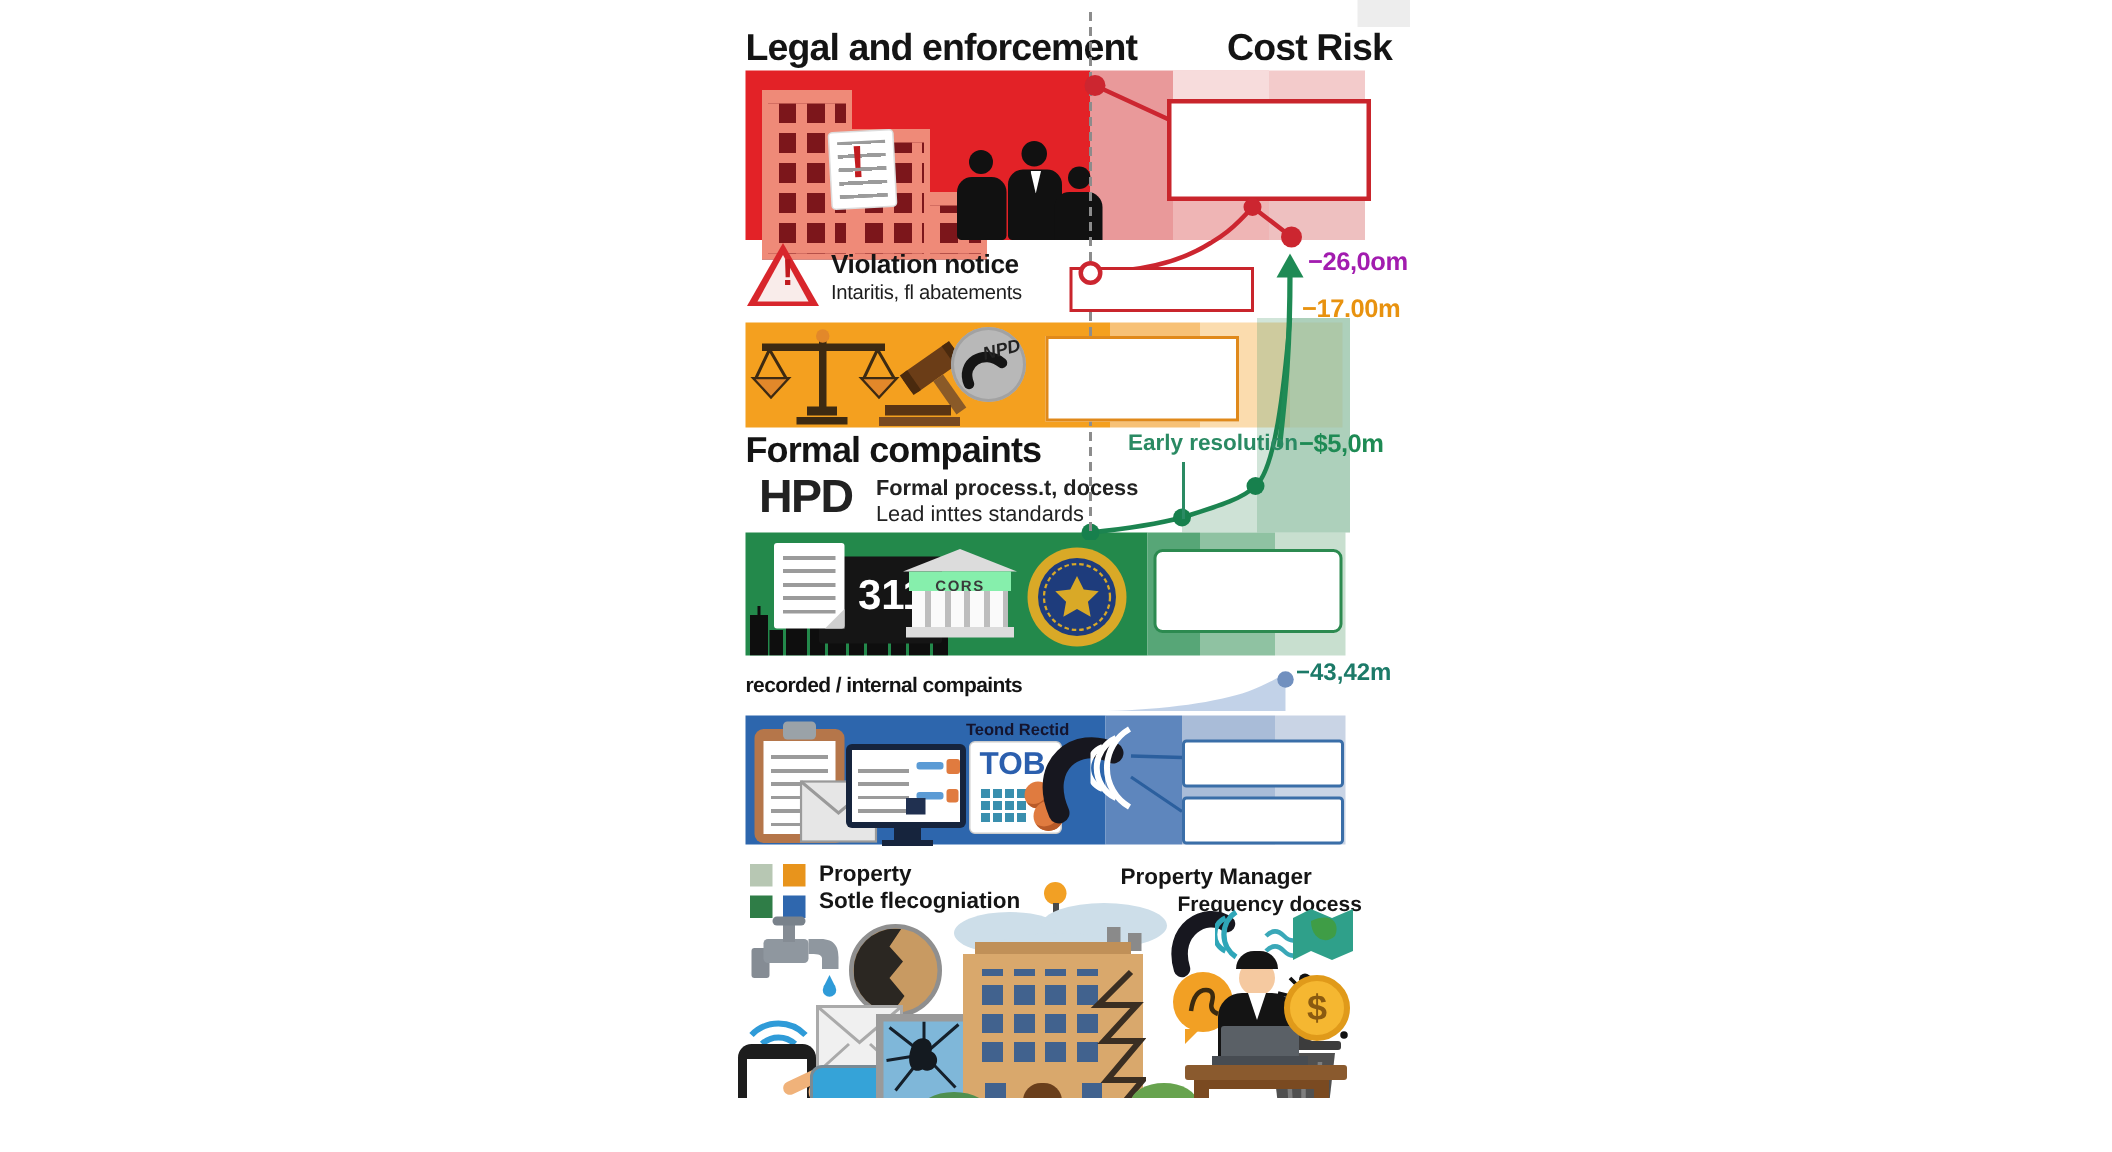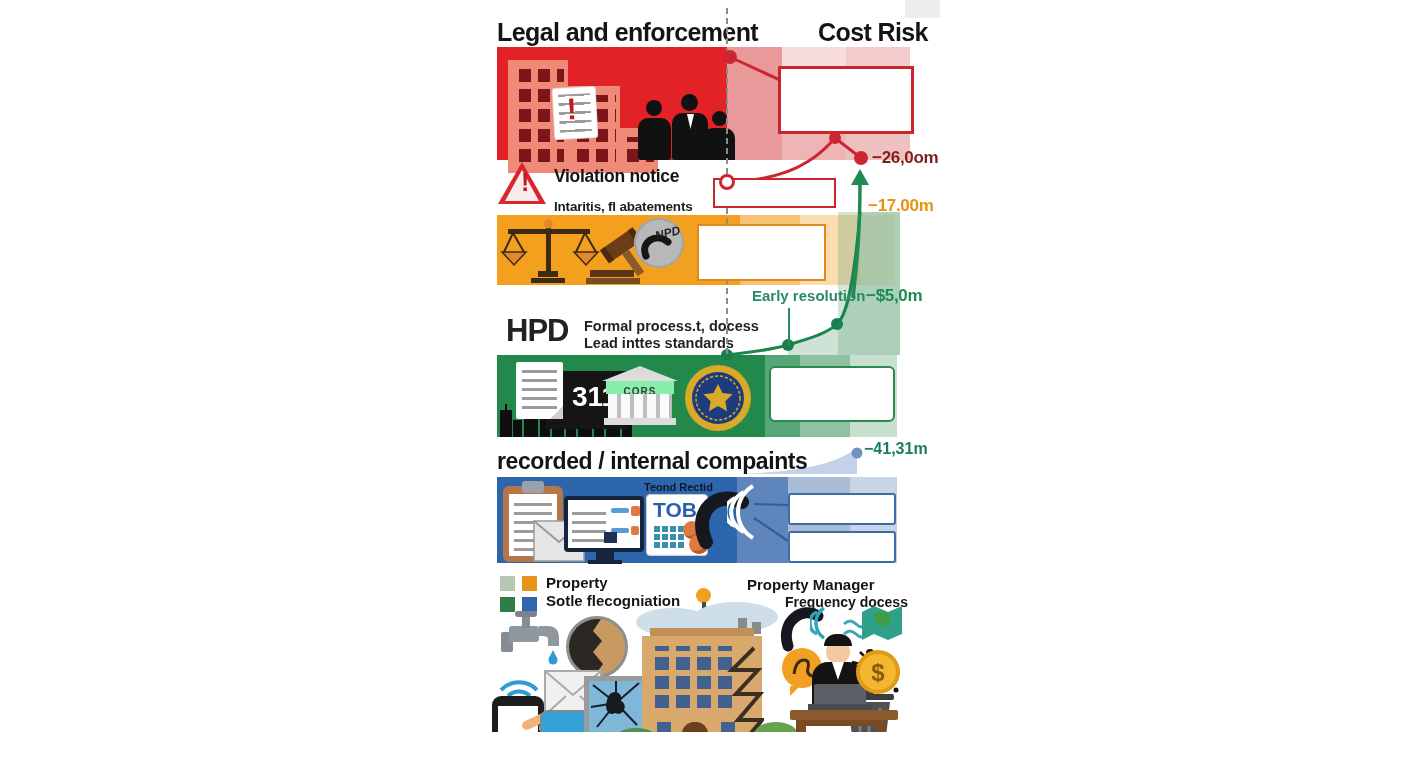--- a/index.html
+++ b/index.html
@@ -1,42 +1,42 @@
 <!DOCTYPE html>
 <html><head>
 <meta charset="utf-8">
 <style>
   html,body{margin:0;padding:0;background:#fff;}
   .stage{position:relative;width:1408px;height:732px;background:#fff;overflow:hidden;
          font-family:"Liberation Sans",sans-serif;color:#151515;}
   .abs{position:absolute;}
   .h1{font-weight:bold;font-size:25px;letter-spacing:-0.6px;color:#141414;}
   .h2{font-weight:bold;font-size:24px;letter-spacing:-0.6px;color:#141414;}
-  .h3{font-weight:bold;font-size:23px;letter-spacing:-0.4px;color:#141414;}
+  .h3{font-weight:bold;font-size:14px;letter-spacing:-0.4px;color:#141414;}
   .lbl{font-weight:bold;font-size:17px;letter-spacing:-0.3px;}
   .dashed{border-left:2px dashed #8c8c8c;width:0;}
   .band{position:absolute;}
   .box{position:absolute;background:#fff;}
   .bldg{position:absolute;background:
       repeating-linear-gradient(0deg, var(--w) 0 7px, transparent 7px 20px),
       repeating-linear-gradient(90deg, var(--w) 0 7px, transparent 7px 19px),
       #7c161b; border:4px solid var(--w); border-top-width:9px;}
   .bigwin{background:
       repeating-linear-gradient(0deg, #d9a86c 0 6px, transparent 6px 19px),
       repeating-linear-gradient(90deg, #d9a86c 0 7px, transparent 7px 21px),
       #41628e;}
   .gridcalc{background:
       repeating-linear-gradient(0deg, #ffffff 0 2px, transparent 2px 8px),
       repeating-linear-gradient(90deg, #ffffff 0 2px, transparent 2px 8px),
       #3a8fae;}
   .doclines{background:repeating-linear-gradient(0deg,#9b9b9b 0 2.5px, transparent 2.5px 9px);}
   .head{background:#111;border-radius:50%;position:absolute;}
   .body{background:#111;position:absolute;border-radius:10px 10px 3px 3px;}
   .sq{position:absolute;width:15px;height:15px;}
-  .small{font-size:13.5px;color:#1d1d1d;font-weight:700;letter-spacing:-0.2px;margin-top:12px;}
+  .small{font-size:13.5px;color:#1d1d1d;font-weight:400;letter-spacing:-0.2px;}
   .cloud{position:absolute;background:#cddee9;border-radius:50%;}
   .bush{position:absolute;border-radius:50% 50% 40% 40%;}
 </style>
 </head>
 <body>
 
 <div class="stage">
 
   <div class="abs" style="left:905px;top:0;width:35px;height:18px;background:#ededed;"></div>
 
@@ -78,21 +78,21 @@
 
   <div class="box" style="left:778px;top:66px;width:130px;height:62px;border:3px solid #c9252c;z-index:4;"></div>
   <div class="box" style="left:713px;top:178px;width:119px;height:26px;border:2.5px solid #c9252c;z-index:4;"></div>
 
   <svg class="abs" style="left:700px;top:40px;z-index:5;" width="215" height="175" viewBox="0 0 215 175">
     <circle cx="30" cy="17" r="7" fill="#cc2630"></circle>
     <circle cx="135" cy="98" r="6" fill="#cc2630"></circle>
     <circle cx="161" cy="118" r="7" fill="#cc2630"></circle>
     <circle cx="27" cy="142" r="6.5" fill="#fff" stroke="#cc2630" stroke-width="3"></circle>
   </svg>
-  <div class="abs lbl" style="left:872px;top:148px;color:#7f1d1d;z-index:6;">−26,0om</div>
+  <div class="abs lbl" style="left:872px;top:165px;color:#a21caf;z-index:6;">−26,0om</div>
 
   <svg class="abs" style="left:496px;top:160px;" width="52" height="46" viewBox="0 0 52 46">
     <polygon points="26,2 50,44 2,44" fill="#d8262c"></polygon>
     <polygon points="26,10 43,41 9,41" fill="#f9ecea"></polygon>
   </svg>
   <div class="abs" style="left:521px;top:168px;font-size:25px;font-weight:800;color:#c11b1f;">!</div>
   <div class="abs" style="left:554px;top:166px;font-size:17.5px;font-weight:bold;letter-spacing:-0.3px;">Violation notice</div>
   <div class="abs small" style="left:554px;top:187px;">Intaritis, fl abatements</div>
 
   <div class="band" style="left:497px;top:215px;width:243px;height:70px;background:#f4a01f;"></div>
@@ -126,27 +126,28 @@
   <div class="abs" style="left:634px;top:218px;width:50px;height:50px;border-radius:50%;background:#b8b8b8;box-shadow:inset 0 0 0 2px #a2a2a2;">
     <svg class="abs" style="left:6px;top:16px;" width="34" height="30" viewBox="0 0 34 30">
       <path d="M6,22 C0,8 16,-2 28,8" fill="none" stroke="#151515" stroke-width="7" stroke-linecap="round"></path>
     </svg>
     <span class="abs" style="left:21px;top:8px;font-size:12px;font-weight:800;font-style:italic;color:#222;transform:rotate(-14deg);">NPD</span>
   </div>
 
   <div class="box" style="left:697px;top:224px;width:125px;height:53px;border:2px solid #e0891a;z-index:4;"></div>
   <div class="abs lbl" style="left:868px;top:196px;color:#e8920f;z-index:6;">−17.00m</div>
 
+  <div class="abs h2" style="left:497px;top:287px;">Formal compaints</div>
   <div class="abs" style="left:752px;top:287px;font-size:15px;font-weight:bold;color:#2a8a63;z-index:6;">Early resolution</div>
   <div class="abs" style="left:788px;top:308px;width:2px;height:38px;background:#2a8a63;z-index:5;"></div>
   <div class="abs lbl" style="left:866px;top:286px;color:#1e8a54;z-index:6;">−$5,0m</div>
 
   <div class="abs" style="left:506px;top:313px;font-size:31px;font-weight:800;letter-spacing:-1px;color:#222;">HPD</div>
   <div class="abs" style="left:584px;top:318px;font-size:14.5px;font-weight:600;color:#222;">Formal process.t, docess</div>
-  <div class="abs" style="left:584px;top:335px;font-size:14.5px;font-weight:700;color:#222;">Lead inttes standards</div>
+  <div class="abs" style="left:584px;top:335px;font-size:14.5px;font-weight:400;color:#222;">Lead inttes standards</div>
 
   <svg class="abs" style="left:690px;top:165px;z-index:2;" width="220" height="195" viewBox="0 0 220 195">
     <path d="M98,180 C120,173 138,168 147,159 C160,148 166,95 170,47 L210,47 L210,190 L98,190 Z" fill="rgba(125,180,148,0.38)"></path>
     <rect x="148" y="47" width="62" height="143" fill="rgba(90,160,120,0.28)"></rect>
     <path d="M37,190 C65,187 83,184 98,180 C120,173 138,168 147,159 C160,148 166,95 170,47" fill="none" stroke="#1c8450" stroke-width="3"></path>
     <circle cx="37" cy="190" r="6" fill="#17804d"></circle>
     <circle cx="98" cy="180" r="6" fill="#17804d"></circle>
     <circle cx="147" cy="159" r="6" fill="#17804d"></circle>
     <path d="M163,133 C166,104 170,75 170,16" fill="none" stroke="#1e8a54" stroke-width="3.5"></path>
     <polygon points="170,4 161,20 179,20" fill="#1e8a54"></polygon>
@@ -199,21 +200,21 @@
     <circle cx="34" cy="34" r="22" fill="none" stroke="#d9a927" stroke-width="1.5" stroke-dasharray="3 2"></circle>
     <path d="M34,20 l4.5,9 10,1.2 -7.2,7 1.8,10 -9.1,-5.2 -9.1,5.2 1.8,-10 -7.2,-7 10,-1.2 z" fill="#d9a927"></path>
   </svg>
 
   <div class="box" style="left:769px;top:366px;width:122px;height:52px;border:2.5px solid #2c8a50;border-radius:6px;z-index:4;"></div>
 
   <svg class="abs" style="left:732px;top:440px;" width="135" height="36" viewBox="0 0 135 36">
     <path d="M6,34 C45,33 80,28 100,21 C113,16 122,11 125,8 L125,34 Z" fill="rgba(120,155,205,0.45)"></path>
     <circle cx="125" cy="13" r="5.5" fill="#7190bf"></circle>
   </svg>
-  <div class="abs" style="left:864px;top:440px;font-size:16px;font-weight:bold;color:#1c7a68;">−41,31m</div>
+  <div class="abs" style="left:864px;top:440px;font-size:16px;font-weight:bold;color:#1c7a68;">−43,42m</div>
 
   <div class="abs h3" style="left:497px;top:448px;">recorded / internal compaints</div>
 
   <div class="band" style="left:497px;top:477px;width:240px;height:86px;background:#2d66ad;"></div>
   <div class="band" style="left:737px;top:477px;width:51px;height:86px;background:#5e86bd;"></div>
   <div class="band" style="left:788px;top:477px;width:62px;height:86px;background:#a9bcd8;"></div>
   <div class="band" style="left:850px;top:477px;width:47px;height:86px;background:#c9d4e5;"></div>
 
   <div class="abs" style="left:503px;top:486px;width:60px;height:76px;background:#b5764a;border-radius:6px;">
     <div class="abs" style="left:6px;top:8px;width:48px;height:62px;background:#fff;">

